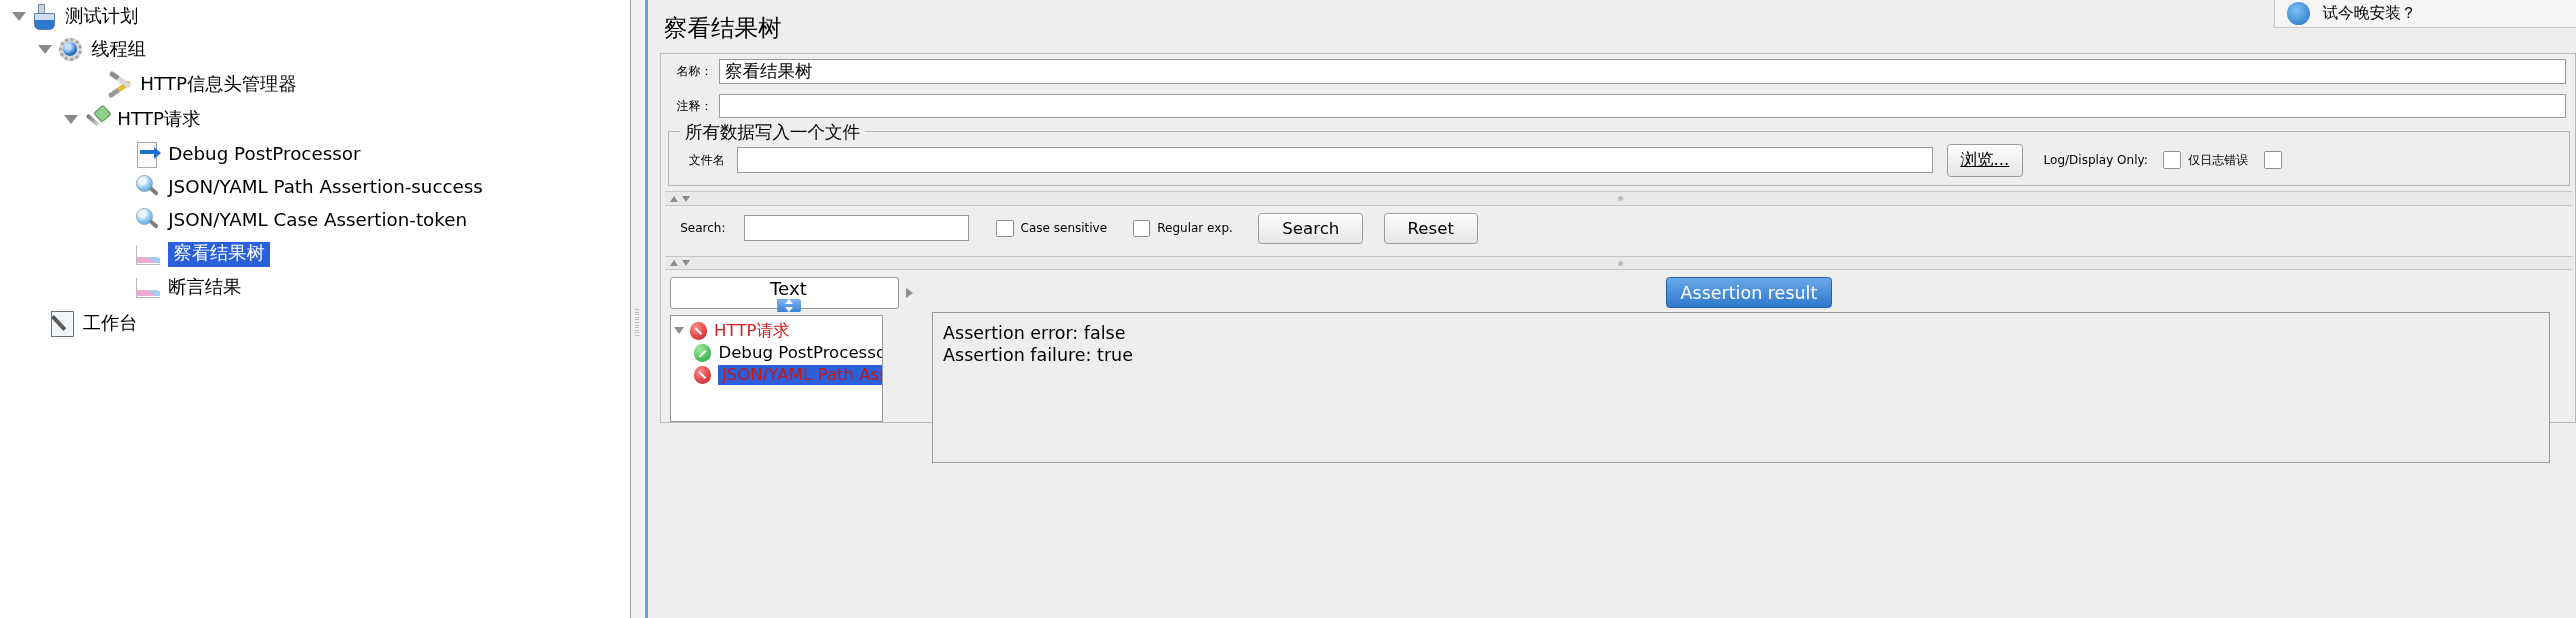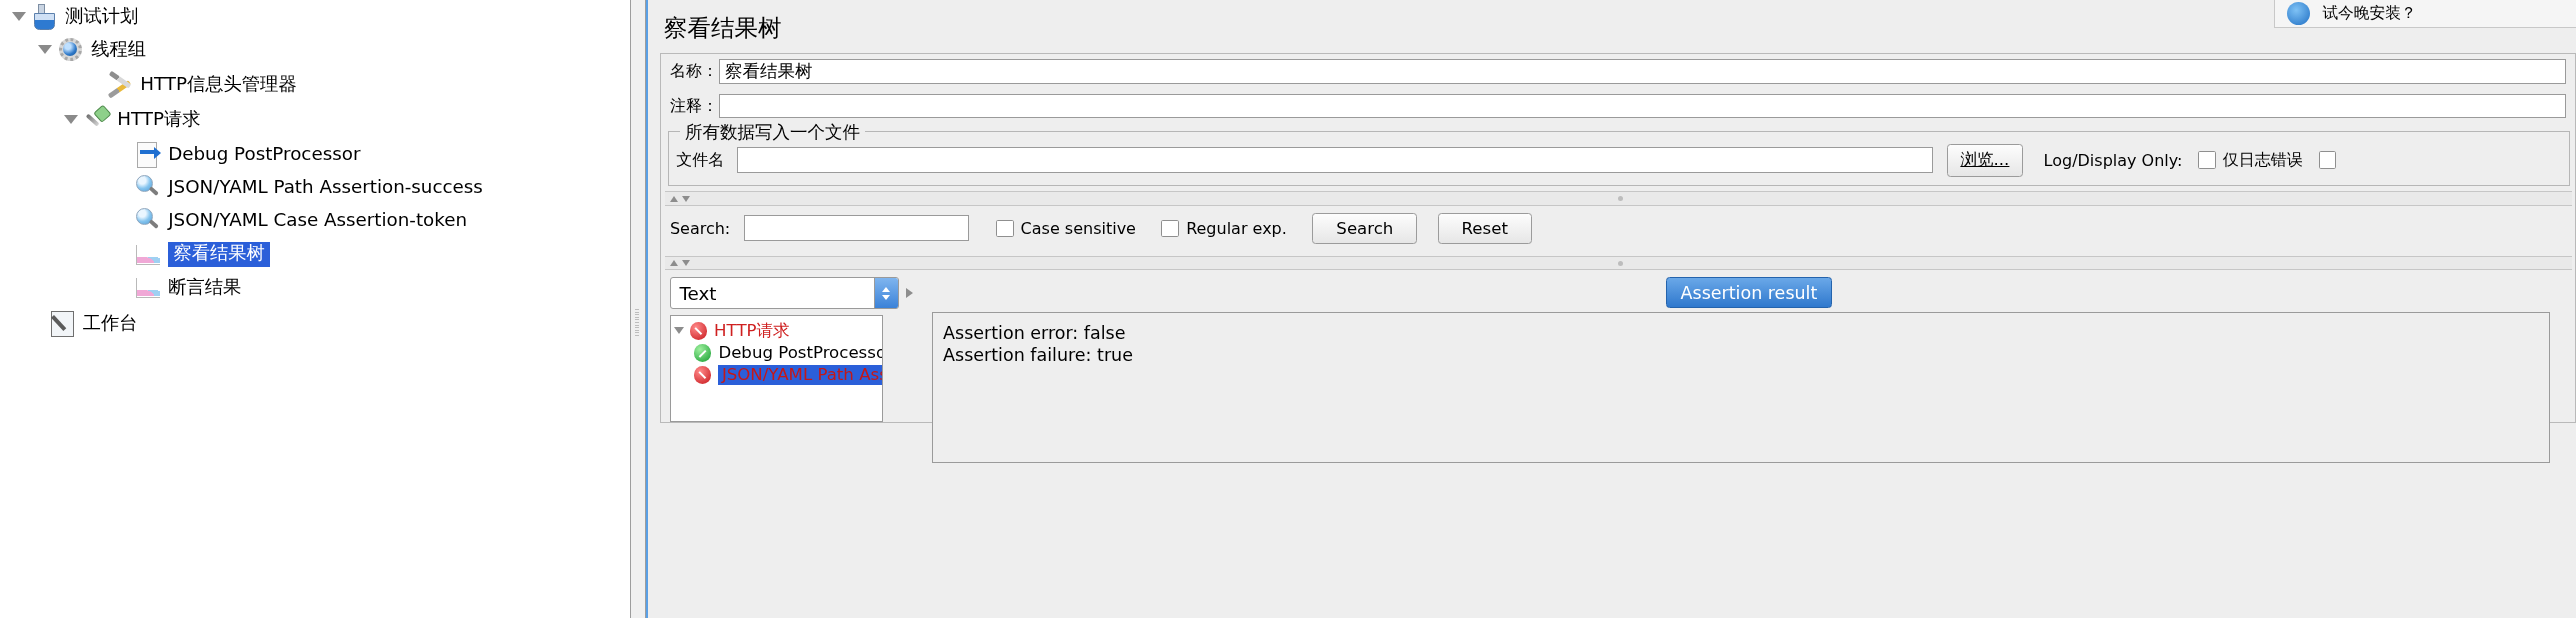--- a/index.html
+++ b/index.html
@@ -133,21 +133,21 @@
     position:relative;overflow:hidden;
   }
   .panel-inner{position:absolute;left:8.7px;top:7px;right:0;bottom:0;}
   .panel-title{
     font-size:23.6px;padding:5.2px 0 8.7px 7px;color:#000;
   }
   .group{
     border:0.9px solid #b9b9b9;background:#eeeeee;margin:0 0 0 3.5px;position:relative;
   }
   .row{display:flex;align-items:center;padding:5.2px 8.7px;}
-  .lab{font-size:16px;white-space:nowrap;}
+  .lab{font-size:12px;white-space:nowrap;text-align:center;}
   .txt{
     background:#fff;border:0.9px solid #9a9a9a;height:24.5px;
     font-size:17.5px;padding:0 5.2px;box-sizing:border-box;
     font-family:"DejaVu Sans","Liberation Sans",sans-serif;
     color:#000;outline:none;
   }
 
   .fieldset{
     border:0.9px solid #b6b6b6;margin:7px 5.2px 0 7px;position:relative;padding:12.2px 7px 8.7px 7px;
   }
@@ -173,21 +173,21 @@
   .divbar .arrs{display:flex;gap:4.4px;margin-left:5.2px;}
   .tri-up{width:0;height:0;border-left:4.4px solid transparent;border-right:4.4px solid transparent;border-bottom:6.1px solid #8d8d8d;}
   .tri-dn{width:0;height:0;border-left:4.4px solid transparent;border-right:4.4px solid transparent;border-top:6.1px solid #8d8d8d;}
   .divbar .dot{position:absolute;left:50%;width:5.2px;height:5.2px;border-radius:50%;background:#bdbdbd;}
 
   .searchrow{display:flex;align-items:center;padding:7px 8.7px;gap:8px;}
 
   .combo{
     display:flex;align-items:center;justify-content:space-between;
     width:218px;height:30px;background:#fff;border:0.9px solid #9a9a9a;
-    border-radius:3px;padding:0 0 0 8.7px;font-size:18.3px;
+    border-radius:3px;padding:0 0 0 8.7px;font-size:18.3px;flex-direction:column;
   }
   .combo .spin{
     width:23px;height:100%;background:linear-gradient(#7fb5ef,#3b82d8);
     border-left:0.9px solid #9a9a9a;border-radius:0 2.6px 2.6px 0;
     display:flex;flex-direction:column;align-items:center;justify-content:center;gap:2.6px;
   }
   .spin .u{width:0;height:0;border-left:4.4px solid transparent;border-right:4.4px solid transparent;border-bottom:5.2px solid #fff;}
   .spin .d{width:0;height:0;border-left:4.4px solid transparent;border-right:4.4px solid transparent;border-top:5.2px solid #fff;}
 
   .restree{

